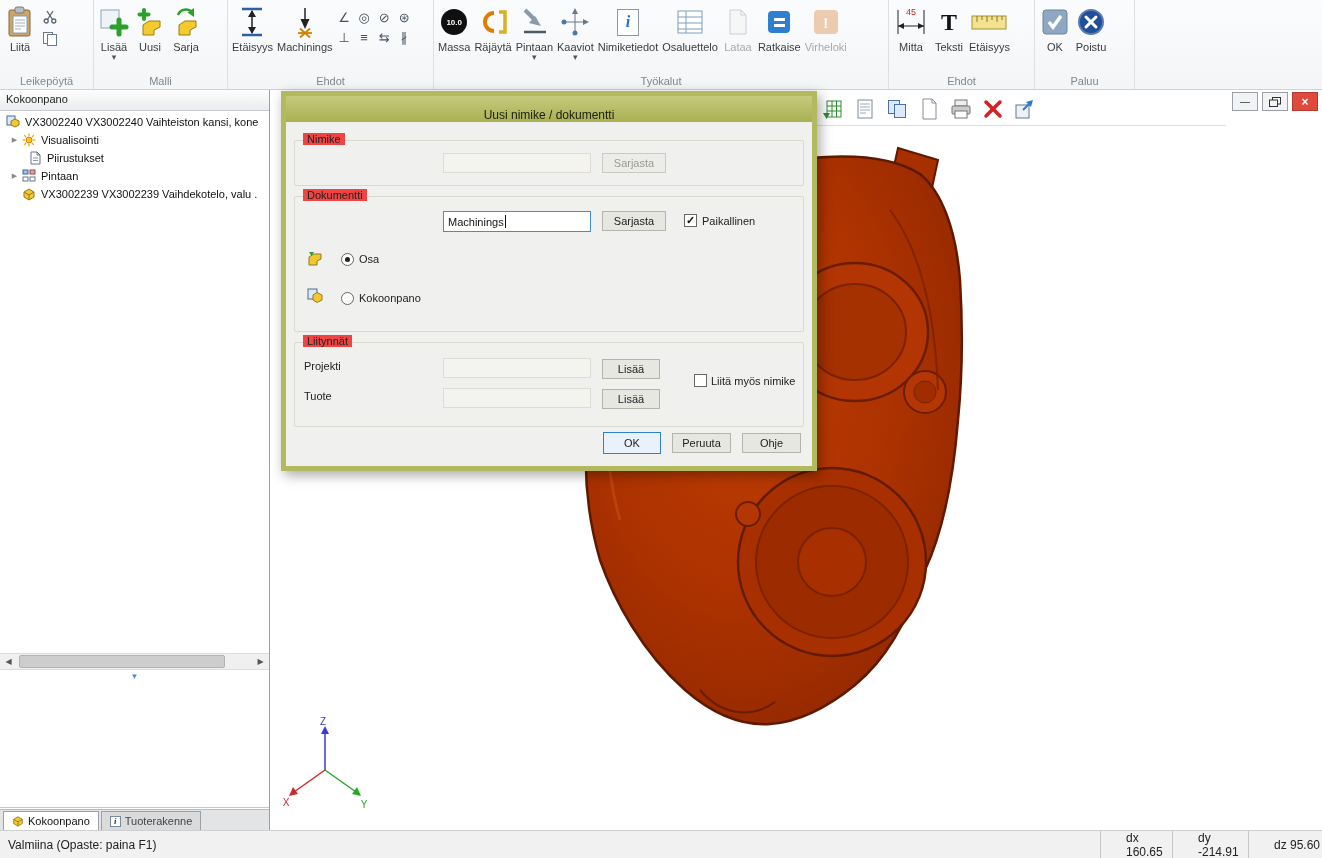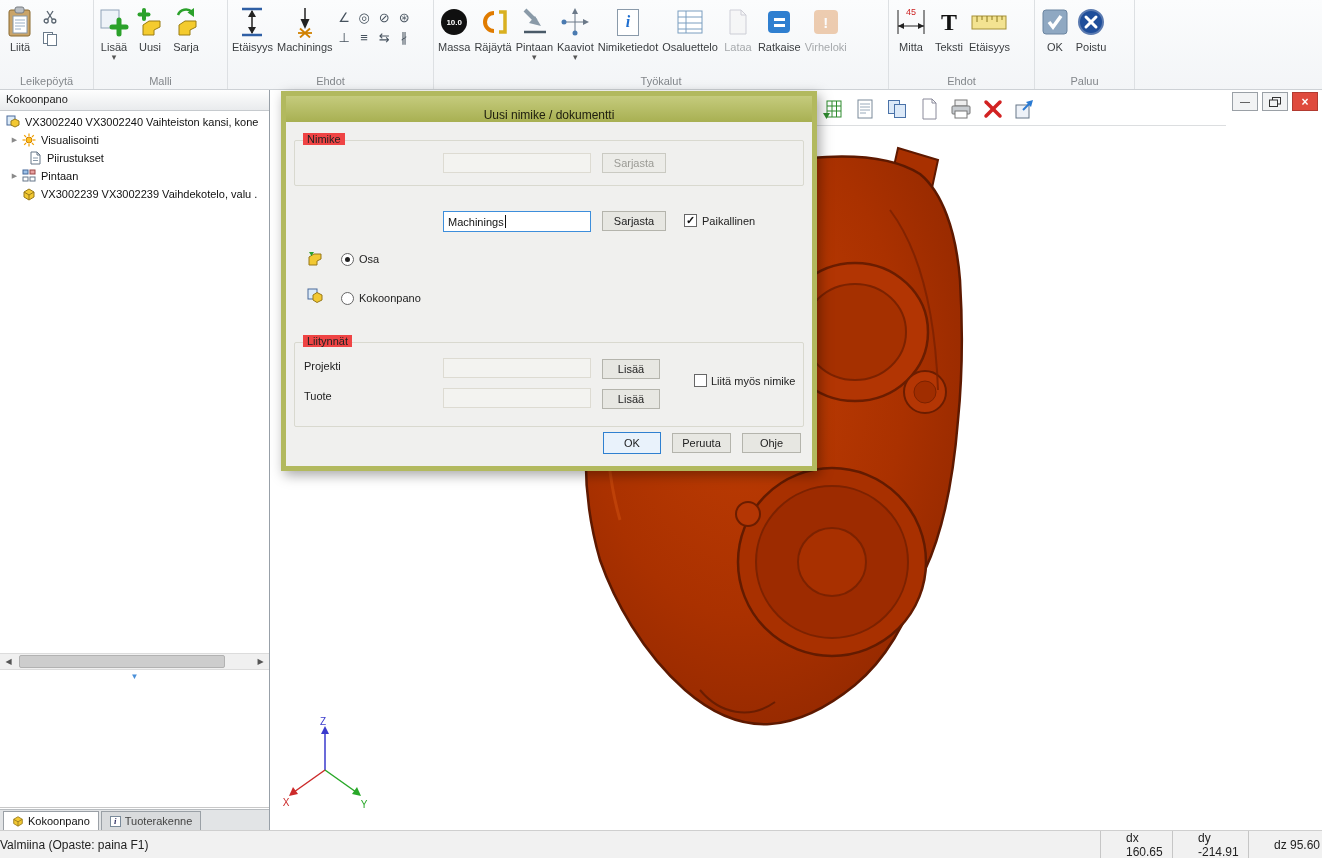--- a/index.html
+++ b/index.html
@@ -52,21 +52,21 @@
   .vp-toolbar{position:absolute;left:552px;top:8px;display:flex;gap:10px}
   .vp-tool{width:22px;height:22px;display:flex;align-items:center;justify-content:center}
   .vp-topline{position:absolute;left:546px;top:35px;right:96px;height:1px;background:#dcdee0}
   .win-controls{position:absolute;right:4px;top:2px;display:flex;gap:4px}
   .wbtn{width:26px;height:19px;border:1px solid #9aa0a6;background:#f2f3f4;display:flex;align-items:center;justify-content:center;font-size:10px;color:#333}
   .wbtn.close{background:#df4a3d;border-color:#b23a30;color:#fff;font-weight:bold;font-size:12px}
   .axes{position:absolute;left:10px;top:626px}
 
   
   .statusbar{position:absolute;left:0;top:830px;width:1322px;height:28px;background:#f1f1f1;border-top:1px solid #cfcfcf;font-size:12px;color:#222;display:flex;align-items:center}
-  .sb-msg{flex:1}
+  .sb-msg{padding-left:8px;flex:1}
   .sb-cell{border-left:1px solid #c6c6c6;padding-left:25px;height:100%;display:flex;align-items:center;flex:none}
 
   
   .dialog{position:absolute;left:281px;top:91px;width:536px;height:380px;border:5px solid #b2b95e;background:#f0f0ee;box-shadow:3px 4px 12px rgba(0,0,0,.35);z-index:20}
   .dlg-title{height:26px;background:linear-gradient(#c5cb7d,#a8b052);display:flex;align-items:flex-end;justify-content:center;font-size:12px;color:#20200f}
   .dlg-body{position:relative;width:526px;height:343px}
   .gbox{position:absolute;border:1px solid #d9d9cf;border-radius:2px}
   .gbox-label{position:absolute;left:8px;top:-8px;background:#ef4444;padding:0 4px;color:#222}
   .tb{position:absolute;width:148px;height:20px;background:#f3f3f0;border:1px solid #dddbd2}
   .tb.focus{background:#fff;border:1px solid #3d8edb;height:21px;display:flex;align-items:center;padding:0 4px;color:#111}
@@ -590,20 +590,23 @@
     <div class="gbox" style="left:8px;top:18px;width:510px;height:46px">
       <span class="gbox-label">Nimike</span>
     </div>
     <div class="tb" style="left:157px;top:31px">
       <span></span>
     </div>
     <div class="btn disabled" style="left:316px;top:31px;width:64px">
       <span>Sarjasta</span>
     </div>
 
+    <div class="gbox" style="left:8px;top:74px;width:510px;height:136px">
+      <span class="gbox-label">Dokumentti</span>
+    </div>
     <div class="tb focus" style="left:157px;top:89px">
       <span>Machinings</span>
         <span class="caret"></span>
     </div>
     <div class="btn" style="left:316px;top:89px;width:64px">
       <span>Sarjasta</span>
     </div>
     <div class="cb" style="left:398px;top:92px">
       <span>✓</span>
     </div>

